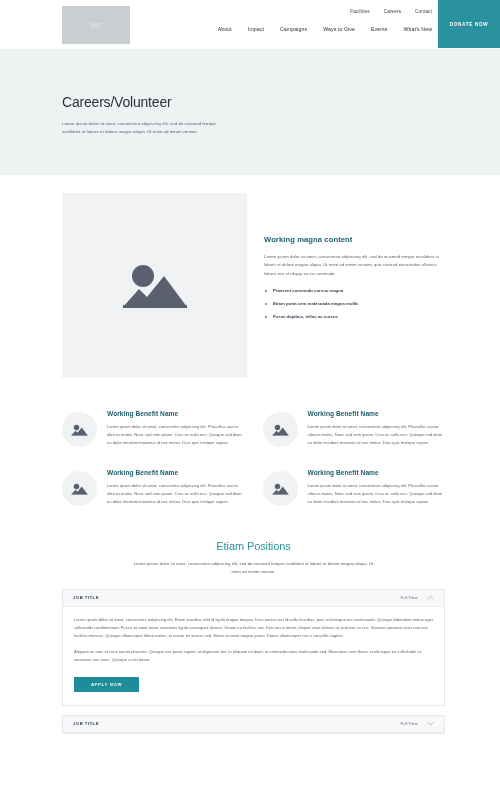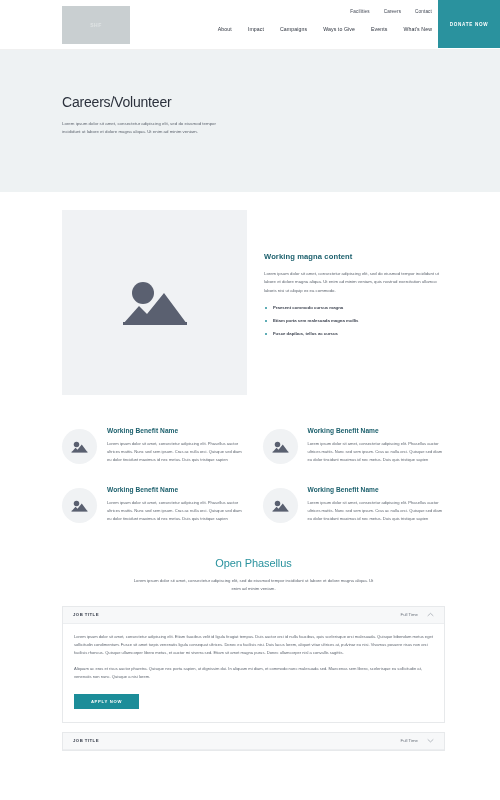--- a/index.html
+++ b/index.html
@@ -63,21 +63,21 @@
     font-size: 4.6px;
     font-weight: bold;
     letter-spacing: 0.7px;
     cursor: pointer;
     display: flex; align-items: center; justify-content: center;
   }
 
   
   .hero {
     background: #eef2f3;
-    height: 142px;
+    height: 125px;
     padding: 44px 62px 0 62px;
   }
   .hero h1 {
     font-size: 14px;
     font-weight: normal;
     color: #2b313c;
     letter-spacing: -0.2px;
     margin-bottom: 10px;
   }
   .hero p {
@@ -328,21 +328,21 @@
       </svg>
     </div>
     <div class="benefit-body">
       <h3>Working Benefit Name</h3>
       <p>Lorem ipsum dolor sit amet, consectetur adipiscing elit. Phasellus auctor ultrices mattis. Nunc sed sem ipsum. Cras ac nulla orci. Quisque sed diam eu dolor tincidunt maximus id nec metus. Duis quis tristique sapien</p>
     </div>
   </div>
 </section>
 
 <section class="positions">
-  <h2>Open Phasellus</h2>
+  <h2>Etiam Positions</h2>
   <p class="positions-sub">Lorem ipsum dolor sit amet, consectetur adipiscing elit, sed do eiusmod tempor incididunt ut labore et dolore magna aliqua. Ut enim ad minim veniam.</p>
 
   <div class="job-card">
     <div class="job-head">
       <span class="job-title">JOB TITLE</span>
       <span class="job-right">
         <span class="job-type">Full Time</span>
         <svg class="chev" width="7" height="5" viewBox="0 0 10 6">
           <path d="M1 5 L5 1.4 L9 5" stroke="#9aa1a9" stroke-width="1" fill="none"></path>
         </svg>

